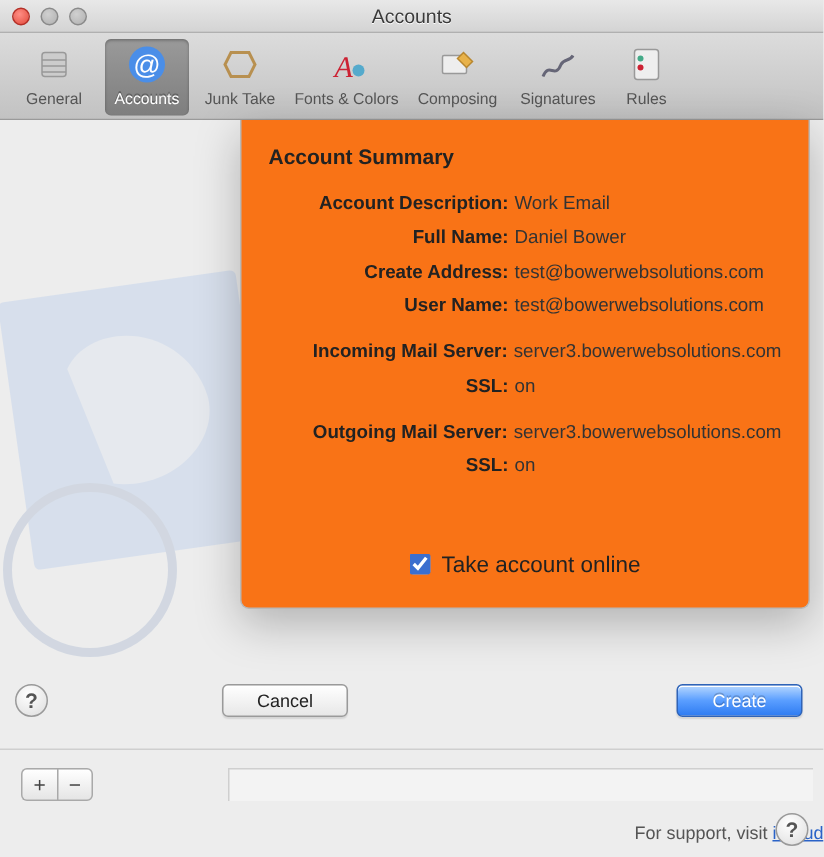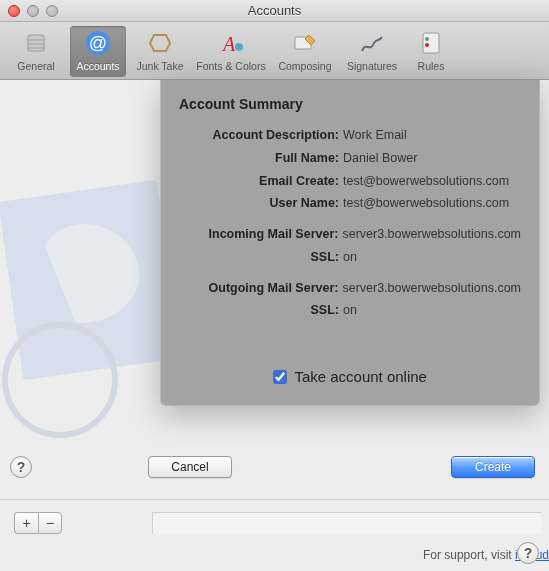--- a/index.html
+++ b/index.html
@@ -72,21 +72,21 @@
   left: -10px; top: 100px;
   width: 220px; height: 260px;
   opacity: 0.18;
   pointer-events: none;
 }
 
 .sheet {
   position: absolute;
   left: 160px; top: 0;
   width: 380px;
-  background: #a3a3a3;
+  background: #f97316;
   border: 1px solid #b8b8b8;
   border-top: none;
   border-radius: 0 0 6px 6px;
   box-shadow: 0 10px 30px rgba(0,0,0,.25);
   padding: 16px 18px 10px 18px;
 }
 .sheet h3 {
   font-size: 14px; font-weight: bold; color: #222;
   margin-bottom: 14px;
 }
@@ -280,21 +280,21 @@
     <div class="summary-rows">
       <div class="row">
         <div class="row-label">Account Description:</div>
         <div class="row-value">Work Email</div>
       </div>
       <div class="row">
         <div class="row-label">Full Name:</div>
         <div class="row-value">Daniel Bower</div>
       </div>
       <div class="row">
-        <div class="row-label">Email Create:</div>
+        <div class="row-label">Create Address:</div>
         <div class="row-value">test@bowerwebsolutions.com</div>
       </div>
       <div class="row">
         <div class="row-label">User Name:</div>
         <div class="row-value">test@bowerwebsolutions.com</div>
       </div>
       <div class="row gap-top">
         <div class="row-label">Incoming Mail Server:</div>
         <div class="row-value">server3.bowerwebsolutions.com</div>
       </div>

